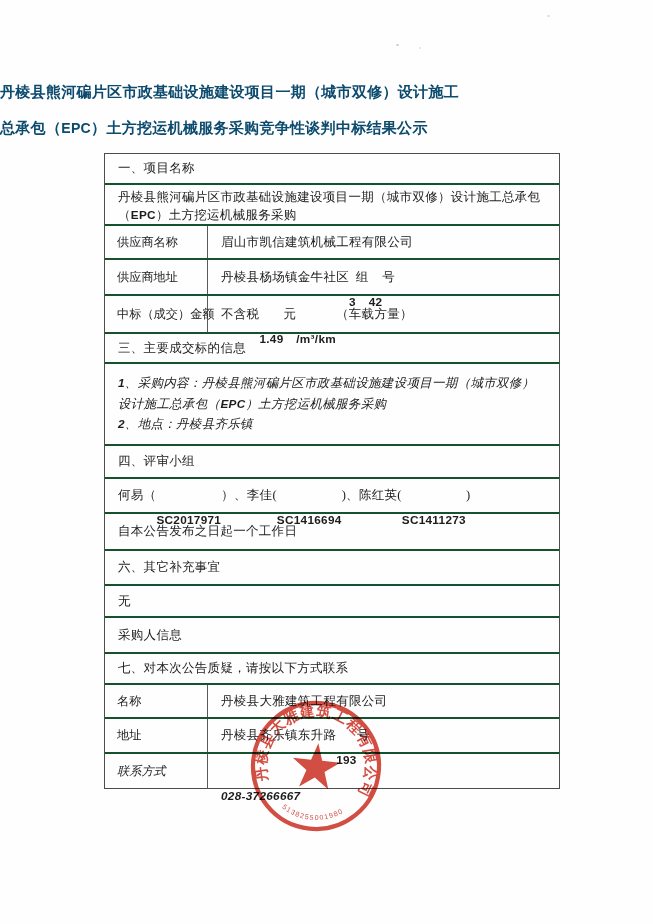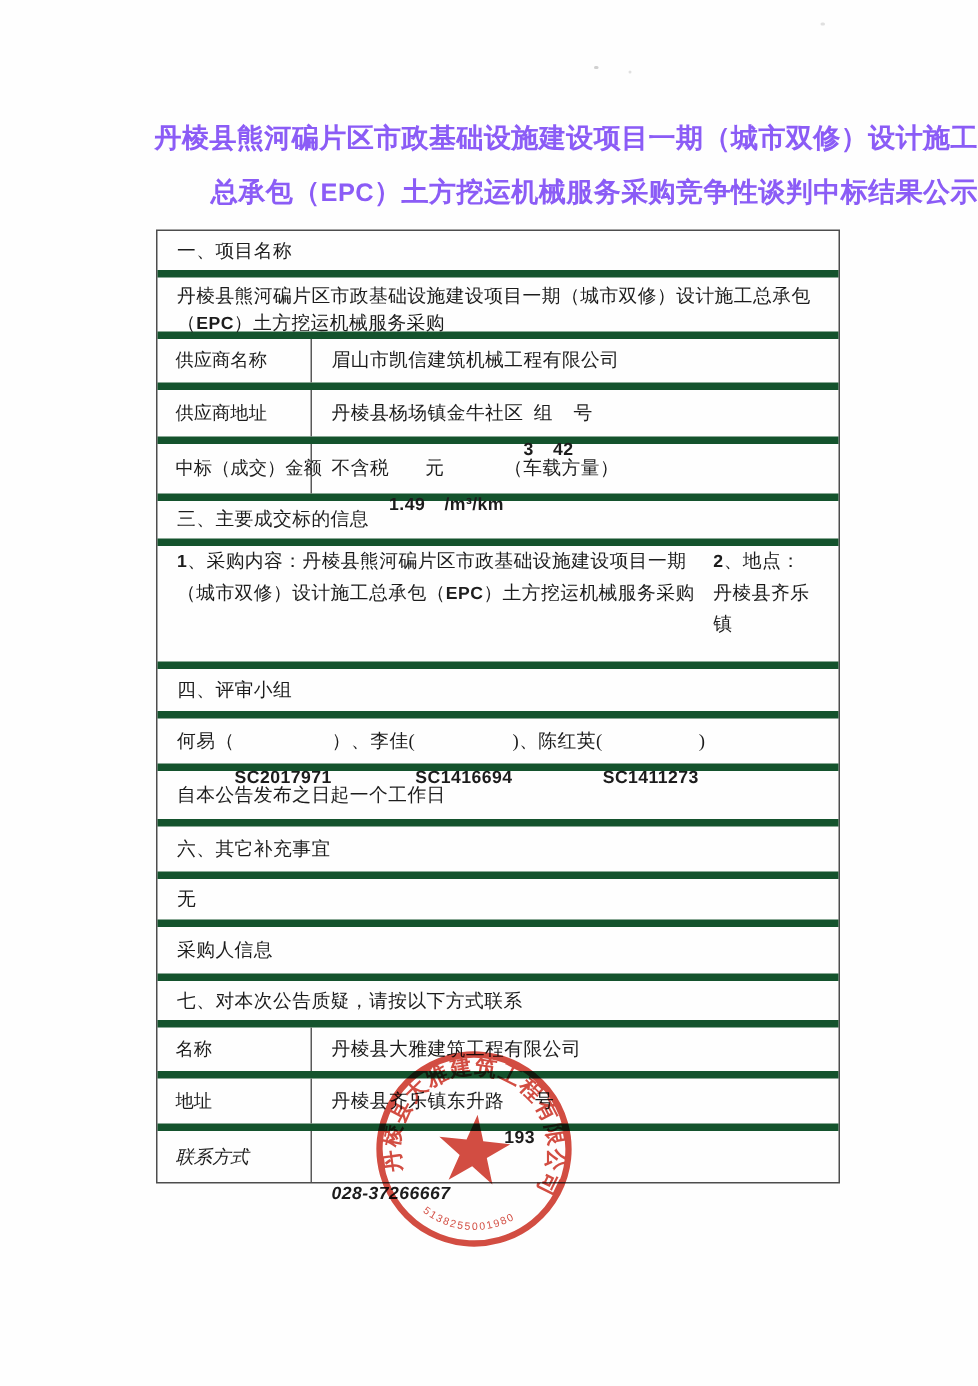--- a/index.html
+++ b/index.html
@@ -7,44 +7,44 @@
     position:relative;
     width:652px;height:924px;
     background:#fefefe;
     margin:0 auto;
     overflow:hidden;
     font-family:"Liberation Serif","DejaVu Serif",serif;
     color:#1c1c1c;
   }
   .doc-title{
     position:absolute;left:0;right:0;top:74px;
-    text-align:right;
-    font-size:18px;font-weight:700;
+    text-align:left;
+    font-size:15px;font-weight:700;
     line-height:36px;letter-spacing:0.3px;
-    color:#8b5cf6;
+    color:#0c4a6e;
   }
   .doc-table{
     position:absolute;left:104px;top:153px;width:454px;
     border:1px solid #4d4d4d;
     font-size:12.5px;letter-spacing:0.3px;
   }
-  .trow{display:flex;box-sizing:border-box;border-bottom:5px solid #14532d;}
+  .trow{display:flex;box-sizing:border-box;border-bottom:2px solid #14532d;}
   .trow:last-child{border-bottom:none;font-style:italic;}
   .cell{display:flex;align-items:center;padding:0 13px;box-sizing:border-box;}
   .cell.full{flex:1;}
   .cell.label{
     width:103px;flex:none;
     border-right:1px solid #5a5a5a;
     padding:0 4px 0 12px;
     font-size:12.2px;letter-spacing:0;
     white-space:nowrap;
   }
   .cell.value{flex:1;}
   .cell.para{display:block;flex:1;line-height:18px;padding:3px 13px 0;}
-  .cell.lines{flex:1;align-items:flex-start;justify-content:center;line-height:20.4px;padding:0 13px;}
+  .cell.lines{flex:1;flex-direction:column;align-items:flex-start;justify-content:center;line-height:20.4px;padding:0 13px;font-style:italic;}
   .num{
     font-family:"Liberation Sans","DejaVu Sans",sans-serif;
     font-weight:700;font-size:0.94em;margin-top:48px;
   }
   .stamp{
     position:absolute;left:246px;top:696px;
     width:140px;height:140px;
     mix-blend-mode:multiply;opacity:0.9;
     transform:rotate(6deg);
   }

